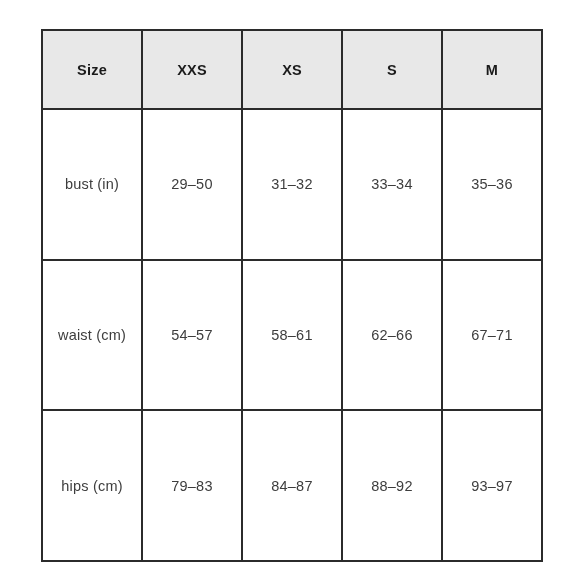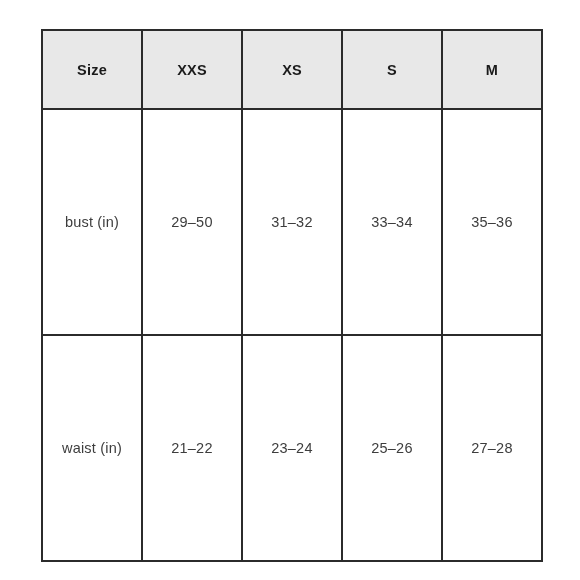--- a/index.html
+++ b/index.html
@@ -95,28 +95,35 @@
     <tbody>
 
       <tr>
         <td class="row-label">bust (in)</td>
         <td>29–50</td>
         <td>31–32</td>
         <td>33–34</td>
         <td>35–36</td>
       </tr>
 
-      <tr>
-        <td class="row-label">waist (in)</td>
-        <td>21–22</td>
-        <td>23–24</td>
-        <td>25–26</td>
-        <td>27–28</td>
-      </tr>
 
 
 
+      <tr>
+        <td class="row-label">waist (cm)</td>
+        <td>54–57</td>
+        <td>58–61</td>
+        <td>62–66</td>
+        <td>67–71</td>
+      </tr>
 
+      <tr>
+        <td class="row-label">hips (cm)</td>
+        <td>79–83</td>
+        <td>84–87</td>
+        <td>88–92</td>
+        <td>93–97</td>
+      </tr>
 
     </tbody>
   </table>
 
 </div>
 
 </body></html>

